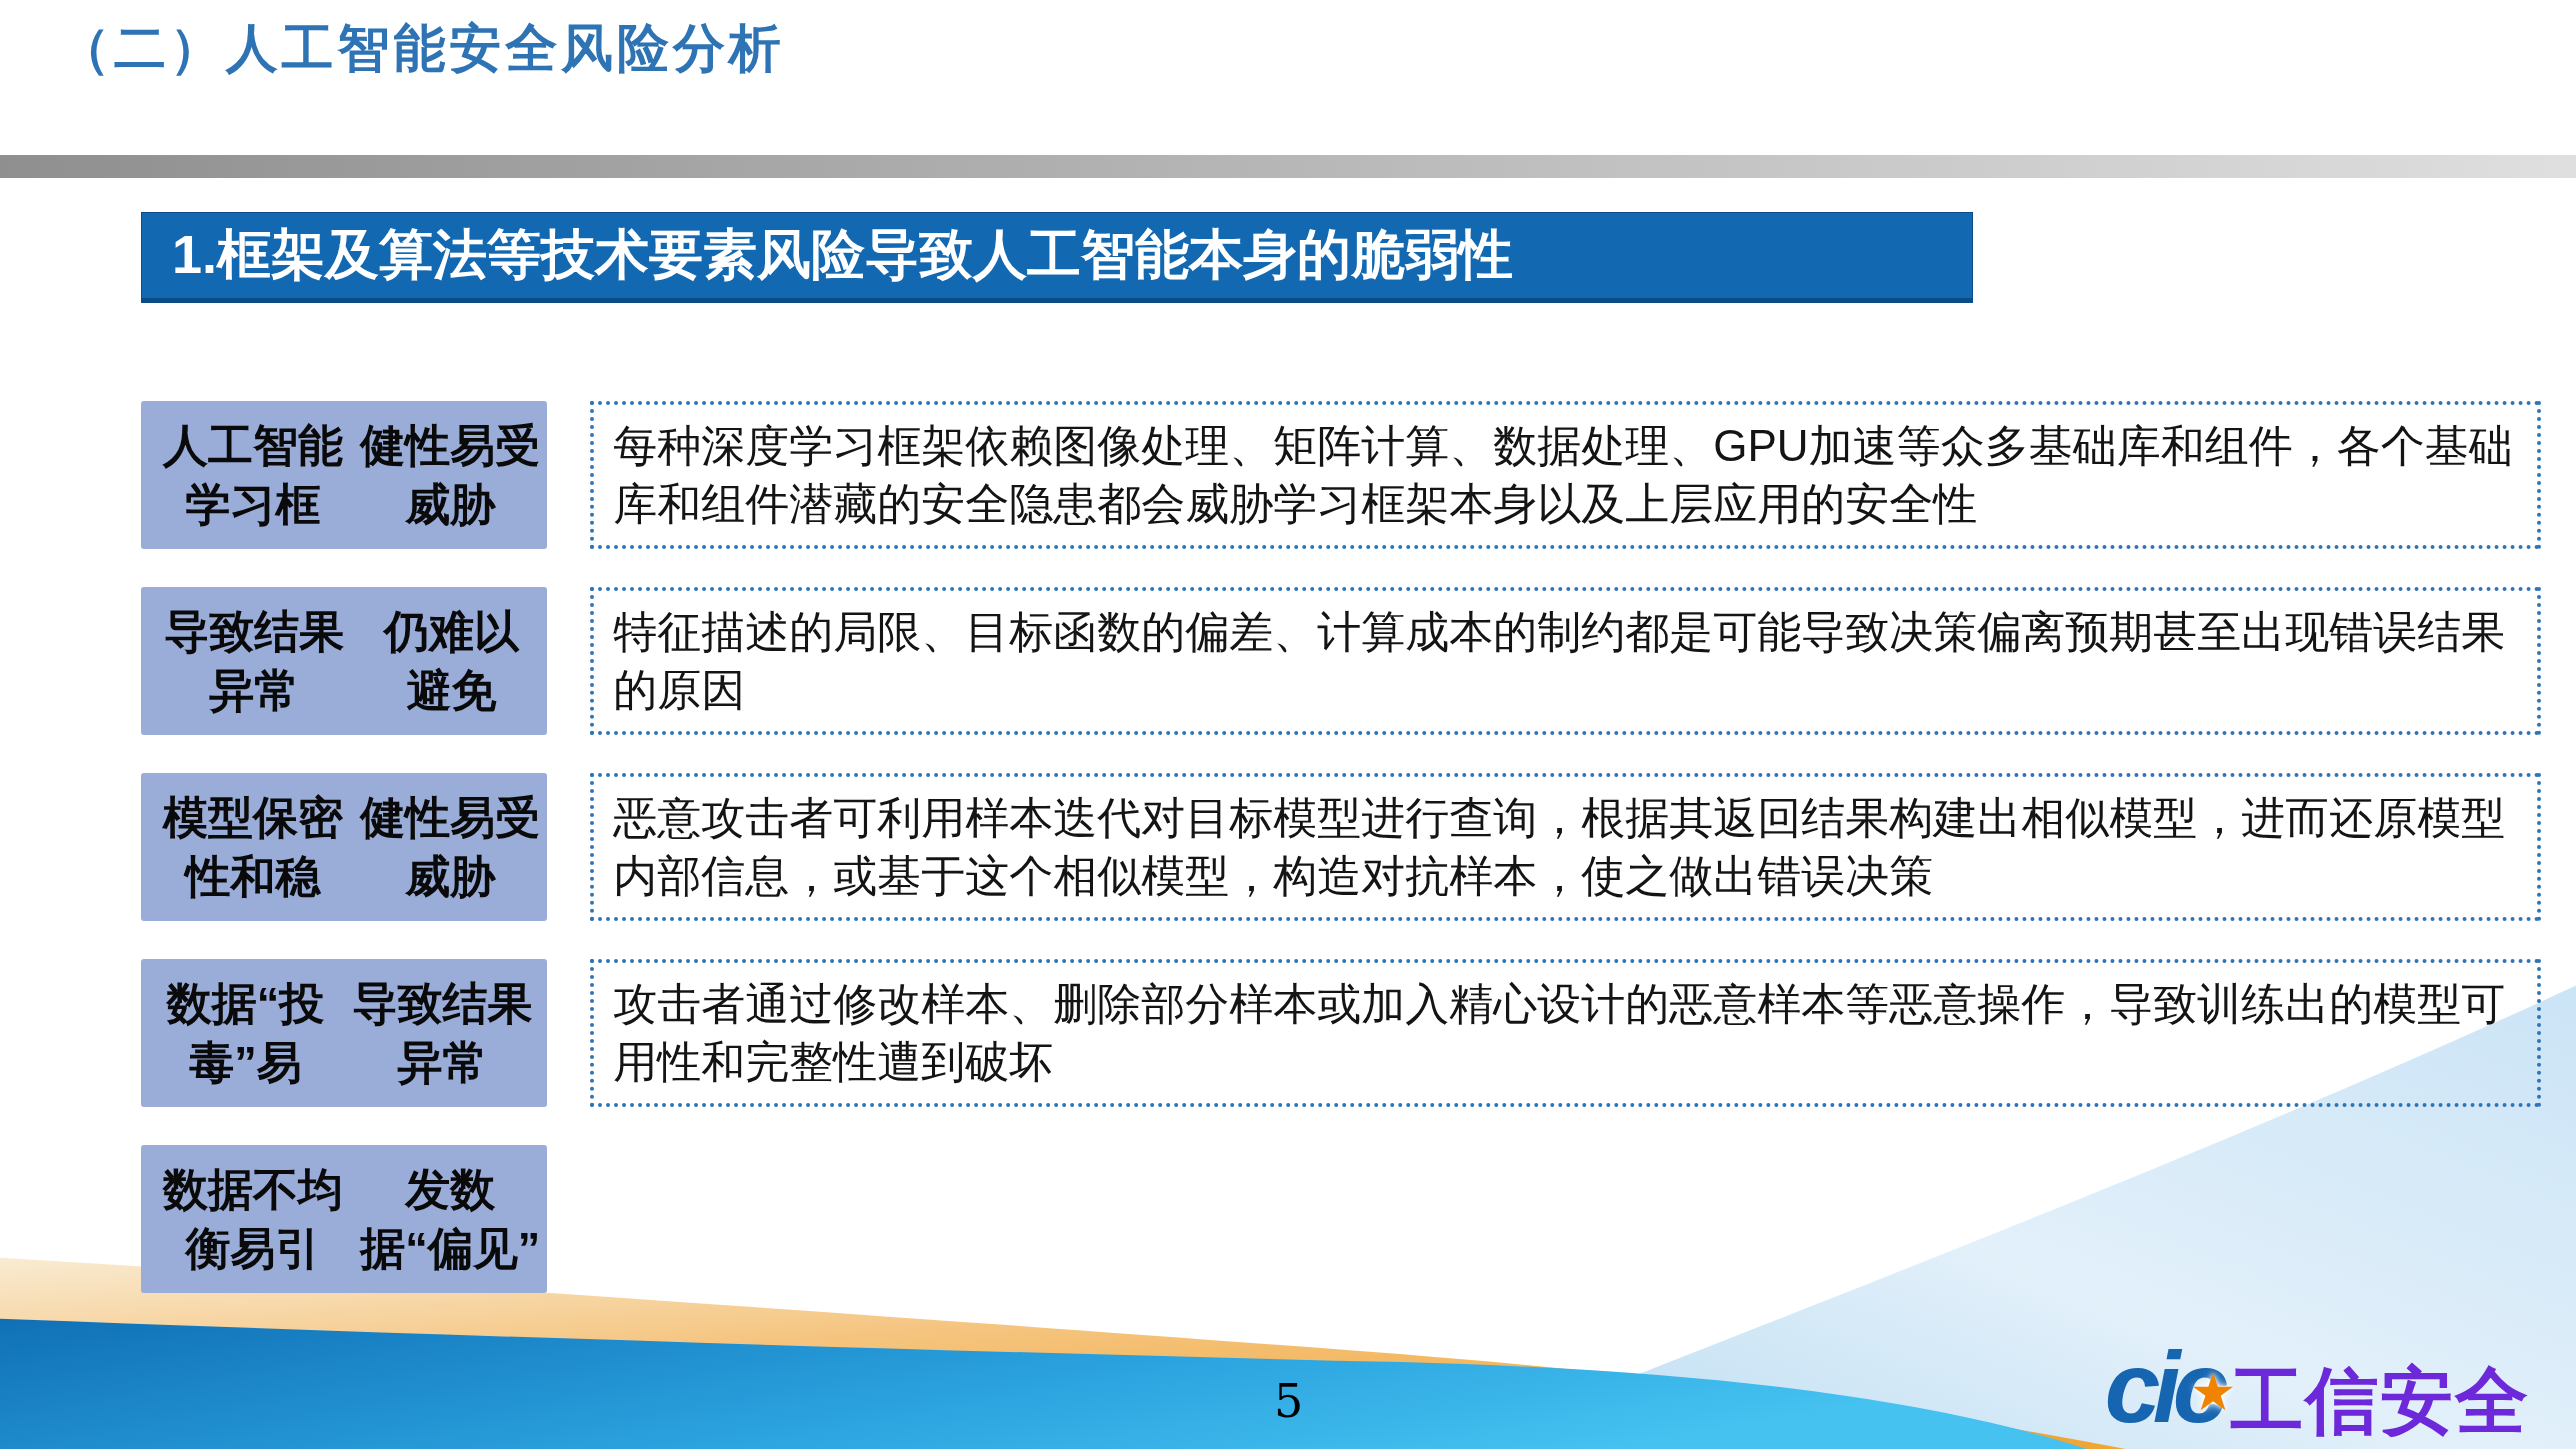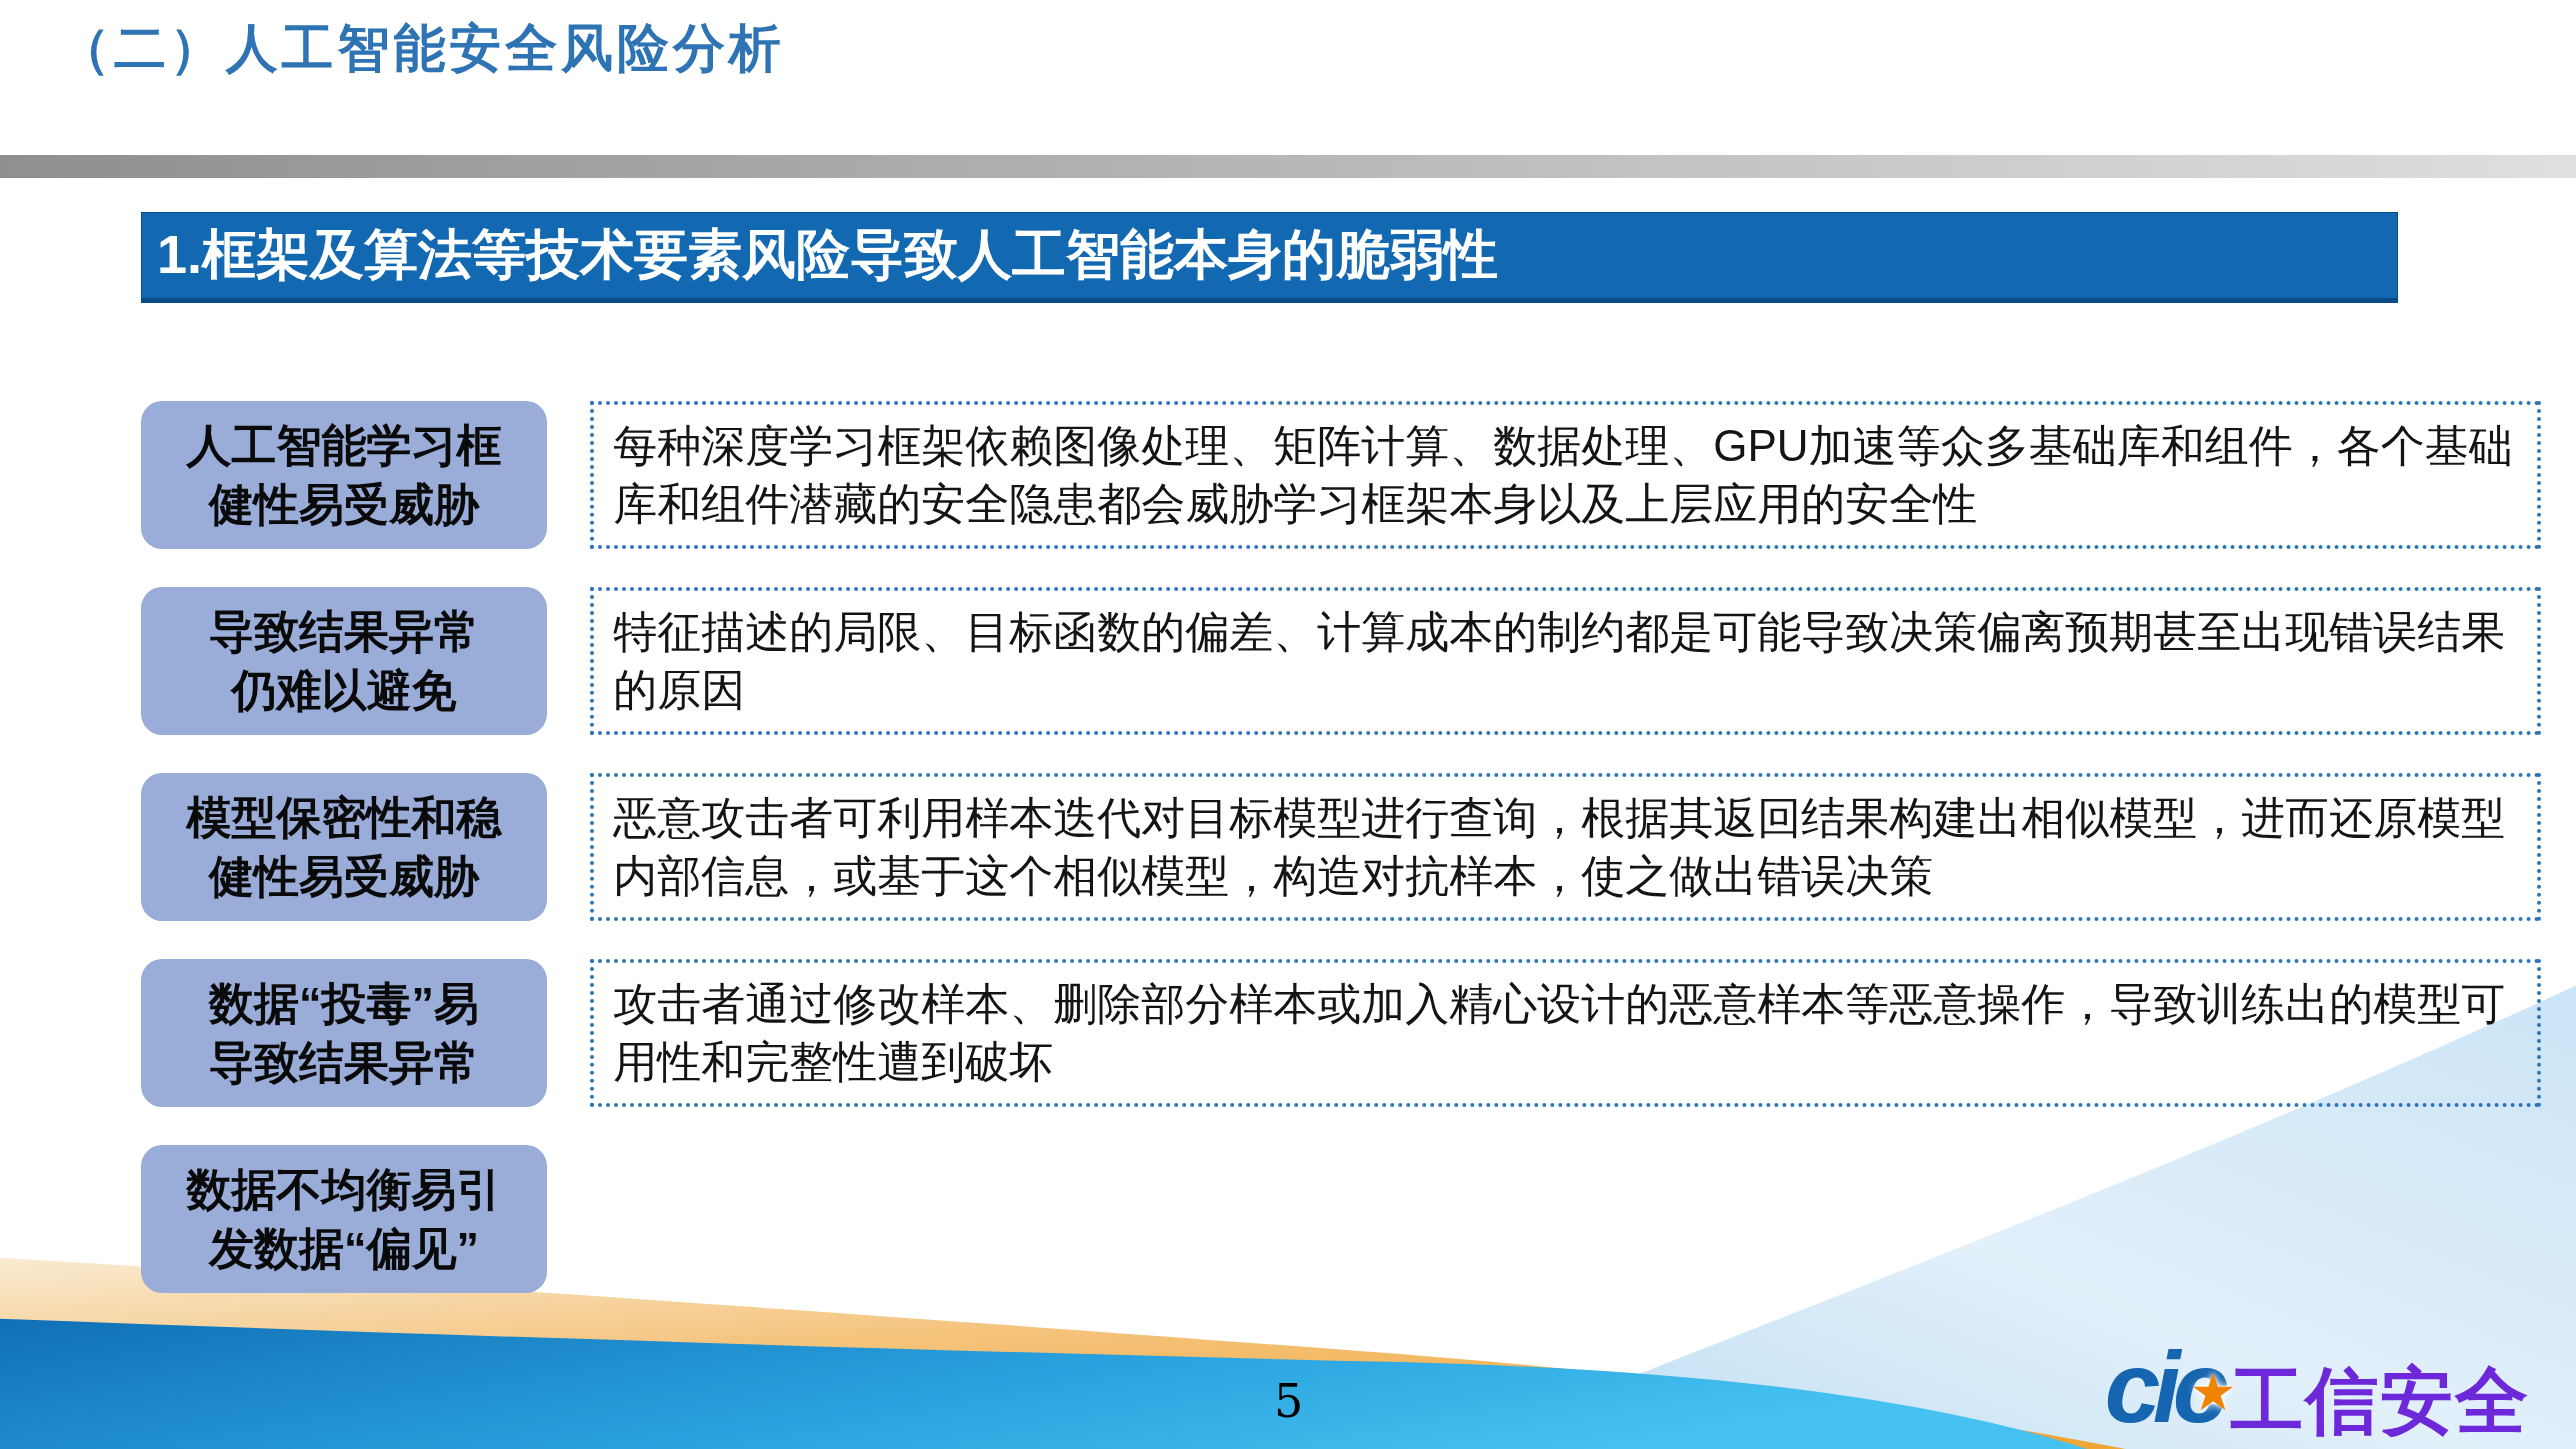--- a/index.html
+++ b/index.html
@@ -13,36 +13,36 @@
     color:#2E74B5;white-space:nowrap;
   }
   
   .divider-bar{
     position:absolute;left:0;top:155px;width:2576px;height:23px;
     background:linear-gradient(to right,#8f8f8f,#dfdfdf);
   }
 
   
   .section-banner{
-    position:absolute;left:141px;top:212px;width:2257px;height:91px;
+    position:absolute;left:141px;top:212px;width:1832px;height:91px;
     background:#1268B1;
     border:1.9px solid #0A4C86;border-bottom-width:5.8px;
     box-sizing:border-box;
     display:flex;align-items:center;
     color:#ffffff;font-size:54px;font-weight:800;
-    padding-left:15px;
+    padding-left:30px;
   }
 
   
   .rows{position:absolute;left:141px;top:401px;width:2400px;z-index:2;}
   .risk-row{display:flex;gap:43px;height:148px;margin-bottom:38px;}
   .risk-label{
     width:406px;min-width:406px;box-sizing:border-box;
-    background:#9AACD8;border-radius:21px;
-    display:flex;flex-direction:column;justify-content:center;align-items:center;
+    background:#9AACD8;border-radius:3px;
+    display:flex;flex-direction:row;justify-content:center;align-items:center;
     font-size:45px;font-weight:800;color:#0a0a0a;line-height:1.32;
     text-align:center;padding:0 5.8px;
   }
   .risk-content{
     flex:1;box-sizing:border-box;height:148px;
     border:4.8px dotted #2E75B6;
     display:flex;flex-direction:column;justify-content:center;
     font-size:44px;line-height:1.32;color:#141414;
     padding:3.9px 19.3px;background:transparent;
   }

